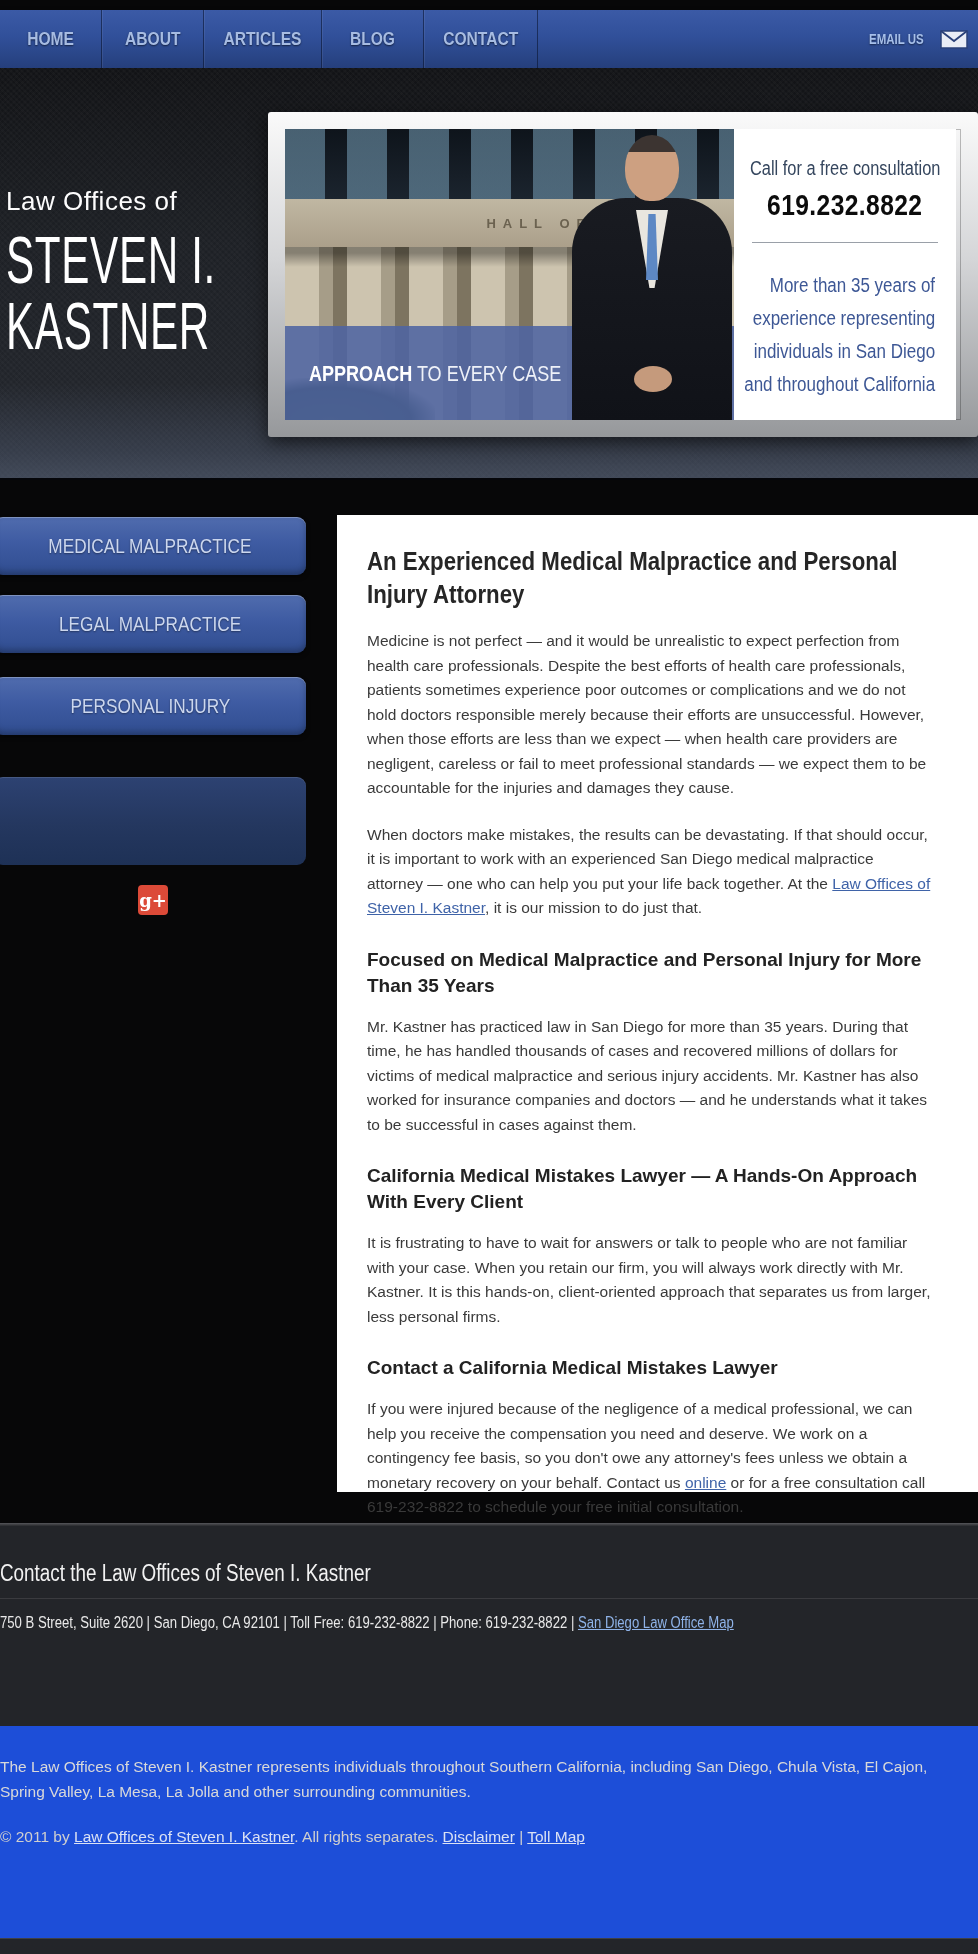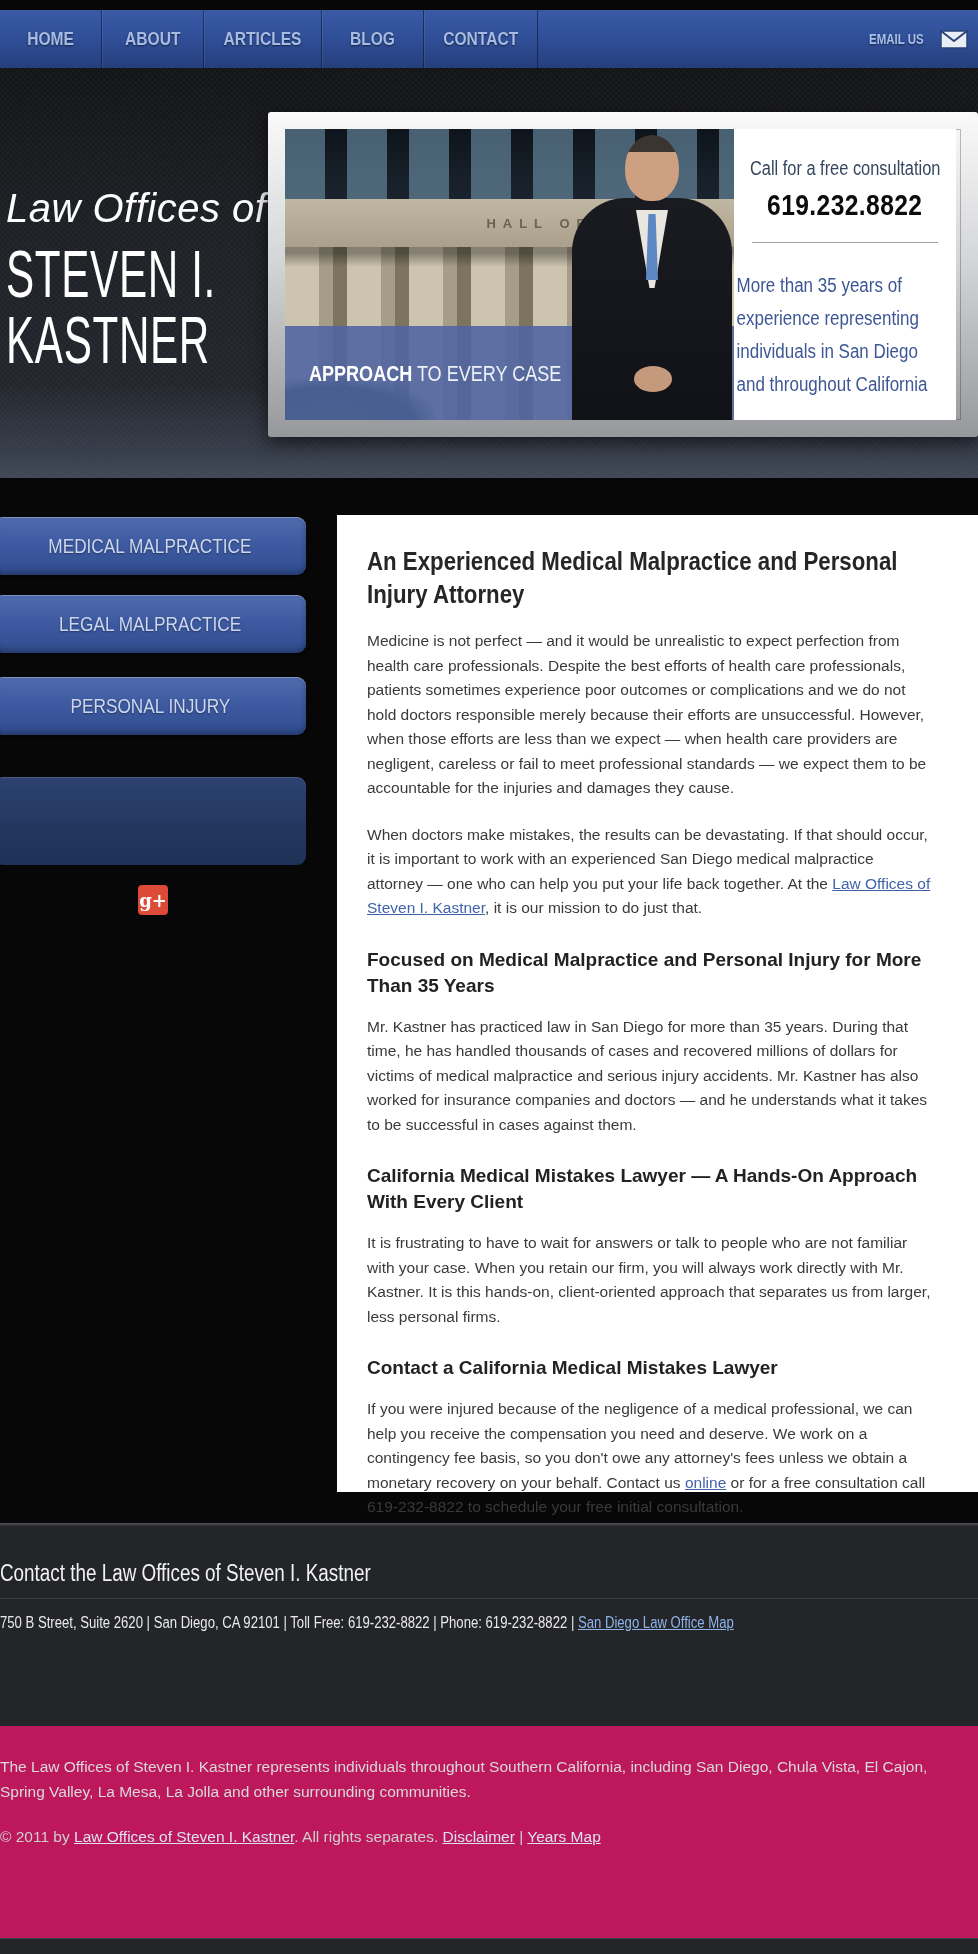--- a/index.html
+++ b/index.html
@@ -27,21 +27,21 @@
   .header { position:absolute; left:0; top:68px; width:978px; height:412px;
     background:
       repeating-linear-gradient(45deg, rgba(255,255,255,.018) 0 2px, rgba(0,0,0,0) 2px 4px),
       repeating-linear-gradient(-45deg, rgba(255,255,255,.015) 0 2px, rgba(0,0,0,0) 2px 4px),
       linear-gradient(180deg,#121316 0%,#1d2025 42%,#22252b 78%,#272b33 100%); }
   .header::after { content:""; position:absolute; left:0; bottom:0; width:100%; height:95px;
     background:linear-gradient(180deg, rgba(70,80,100,0) 0%, rgba(74,84,104,.45) 72%, rgba(86,97,118,.55) 100%);
     border-bottom:2px solid #05060a; }
 
   .logo { position:absolute; left:6px; top:118px; color:#fff; }
-  .logo-small { font-style:italic; font-size:40px; color:#fdfdfd; letter-spacing:.5px; }
+  .logo-small { font-size:26px; color:#fdfdfd; letter-spacing:.5px; }
   .logo-big { font-size:66px; line-height:66px; font-weight:400; letter-spacing:1px;
     transform:scaleX(.64); transform-origin:0 50%; white-space:nowrap; display:block; margin-top:10px; }
   .logo-big2 { margin-top:0; }
 
   
   .banner { position:absolute; left:268px; top:112px; width:710px; height:325px;
     background:linear-gradient(180deg,#fafafa 0%,#d5d6d8 45%,#96989b 100%);
     border-radius:3px; padding:17px; box-shadow:0 5px 18px rgba(0,0,0,.6); z-index:2; }
   .banner-inner { display:flex; width:100%; height:100%; box-shadow:inset 0 0 0 1px rgba(0,0,0,.25); }
 
@@ -68,21 +68,21 @@
     background:linear-gradient(180deg,#3c3431 0 26%, #cda081 26%); }
   .man-torso { position:absolute; left:0; bottom:0; width:160px; height:222px;
     background:linear-gradient(180deg,#191b21,#101218); border-radius:54px 54px 0 0; }
   .man-shirt { position:absolute; left:64px; bottom:132px; width:32px; height:78px;
     background:#e9e6df; clip-path:polygon(0 0, 100% 0, 58% 100%, 42% 100%); }
   .man-tie { position:absolute; left:74px; bottom:140px; width:12px; height:66px;
     background:#5d88c4; clip-path:polygon(20% 0, 80% 0, 100% 100%, 0 100%); }
   .man-hands { position:absolute; left:62px; bottom:28px; width:38px; height:26px; border-radius:50%; background:#c59a7c; }
 
   .info-panel { width:222px; height:100%; background:#fff; display:flex; flex-direction:column;
-    align-items:center; text-align:left; padding:28px 12px 0 12px; }
+    align-items:center; text-align:right; padding:28px 12px 0 12px; }
   .info-call { color:#35465e; font-size:20px; }
   .info-phone { color:#0c0c0c; font-size:30px; font-weight:700; margin-top:8px; letter-spacing:.5px; }
   .info-divider { width:186px; height:1px; background:#9aa0a8; margin:20px 0 26px 0; }
   .info-blurb { color:#3d5795; font-size:20px; line-height:33px; width:118%; margin-left:-9%;
     transform:scaleX(.85); transform-origin:50% 0; }
 
   
   .side-btn { position:absolute; left:-6px; width:312px; height:58px; border-radius:9px;
     background:linear-gradient(180deg,#506cae 0%,#3e5ba2 45%,#304d90 100%);
     box-shadow:inset 0 1px 0 rgba(255,255,255,.28), inset 0 -3px 6px rgba(0,0,0,.28), 0 2px 4px rgba(0,0,0,.5);
@@ -107,21 +107,21 @@
 
   
   .footer-top-line { position:absolute; left:0; top:1523px; width:978px; height:3px;
     background:linear-gradient(180deg,#55565a,#2a2b2e); }
   .footer-gray { position:absolute; left:0; top:1526px; width:978px; height:200px; background:#232529; }
   .footer-heading { position:absolute; left:0; top:34px; color:#f2f2f2; font-size:23px; font-weight:400; }
   .footer-divider { position:absolute; left:0; top:72px; width:978px; height:1px; background:#3a3b3f; }
   .footer-address { position:absolute; left:0; top:88px; color:#e9e9e9; font-size:16px; }
   a.map-link { color:#8fb3e8; text-decoration:underline; cursor:pointer; }
 
-  .footer-black { position:absolute; left:0; top:1726px; width:978px; height:212px; background:#be185d; }
+  .footer-black { position:absolute; left:0; top:1726px; width:978px; height:212px; background:#1d4ed8; }
   .footer-desc { position:absolute; left:0; top:28px; width:960px; color:#d9d9d9; font-size:15.5px; line-height:25px; }
   .footer-copy { position:absolute; left:0; top:102px; color:#cfcfcf; font-size:15.5px; }
   a.light-link { color:#dbe2f4; text-decoration:underline; cursor:pointer; }
   .footer-strip { position:absolute; left:0; top:1938px; width:978px; height:16px;
     background:#232529; border-top:1px solid #3f4044; }
 </style>
 </head>
 <body>
 
 <div class="page">
@@ -218,18 +218,18 @@
 
   <div class="footer-top-line"></div>
   <div class="footer-gray">
     <span class="cx footer-heading">Contact the Law Offices of Steven I. Kastner</span>
     <div class="footer-divider"></div>
     <span class="cx footer-address"><span>750 B Street, Suite 2620 | San Diego, CA 92101 | Toll Free: 619-232-8822 | Phone: 619-232-8822 | </span><a class="map-link">San Diego Law Office Map</a></span>
   </div>
   <div class="footer-black">
     <div class="footer-desc">The Law Offices of Steven I. Kastner represents individuals throughout Southern California, including San Diego, Chula Vista, El Cajon, Spring Valley, La Mesa, La Jolla and other surrounding communities.</div>
     <div class="footer-copy">
-      <span>© 2011 by </span><a class="light-link">Law Offices of Steven I. Kastner</a><span>. All rights separates. </span><a class="light-link">Disclaimer</a><span> | </span><a class="light-link">Years Map</a>
+      <span>© 2011 by </span><a class="light-link">Law Offices of Steven I. Kastner</a><span>. All rights separates. </span><a class="light-link">Disclaimer</a><span> | </span><a class="light-link">Toll Map</a>
     </div>
   </div>
   <div class="footer-strip"></div>
 
 </div>
 
 </body></html>

